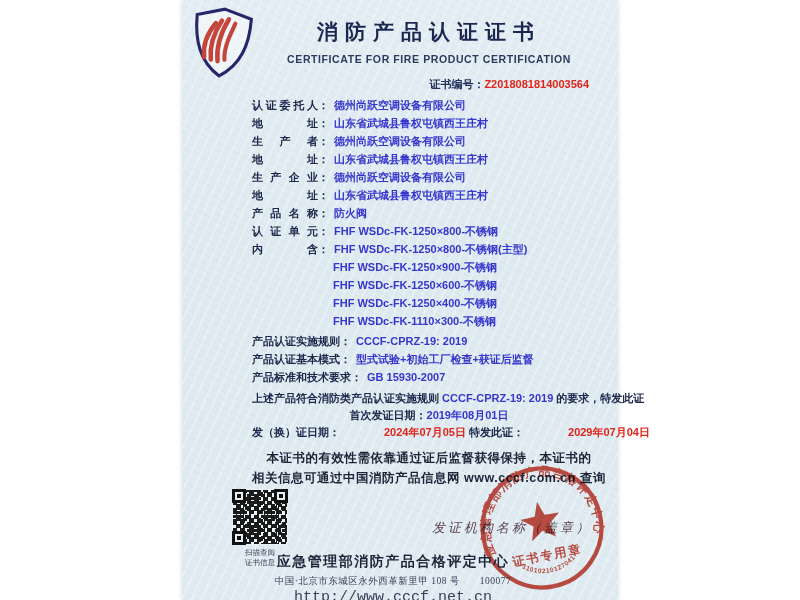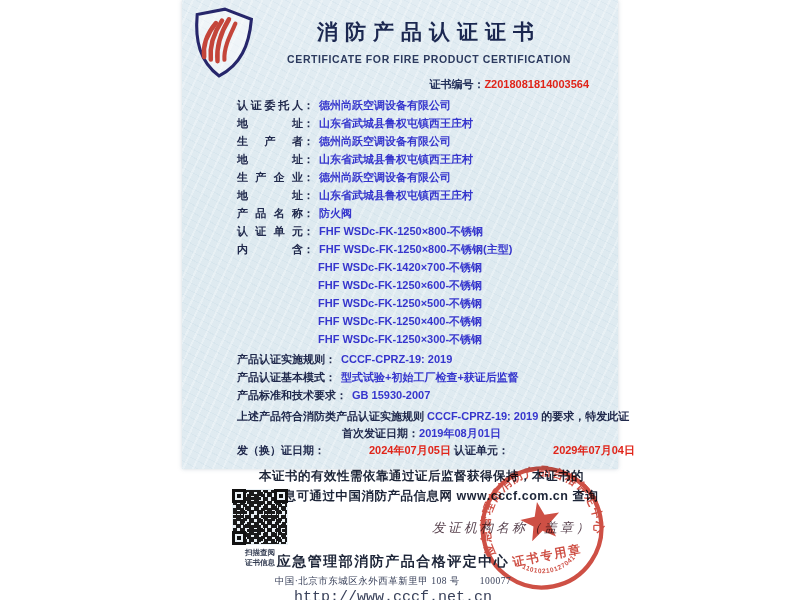--- a/index.html
+++ b/index.html
@@ -1,34 +1,34 @@
 <!DOCTYPE html>
 <html><head>
 <meta charset="utf-8">
 <style>
   * { margin:0; padding:0; box-sizing:border-box; }
   html,body { width:800px; height:600px; background:#ffffff; overflow:hidden;
     font-family:"Liberation Sans", sans-serif; }
   .paper {
-    position:absolute; left:182px; top:0; width:436px; height:469px;
+    position:absolute; left:182px; top:0; width:436px; height:600px;
     background:
       repeating-linear-gradient(115deg, rgba(255,255,255,.28) 0 2px, rgba(255,255,255,0) 2px 9px),
       repeating-linear-gradient(28deg, rgba(150,185,205,.10) 0 1px, rgba(150,185,205,0) 1px 7px),
       linear-gradient(180deg,#e3edf3 0%,#deeaf0 45%,#e0ebf1 100%);
     box-shadow:0 0 4px rgba(120,140,160,.35);
   }
   
   .logo { position:absolute; left:6px; top:6px; width:68px; height:76px; }
   .head-text { position:absolute; left:58px; right:0; top:18px; text-align:center; }
   .title { font-size:21px; font-weight:700; color:#1b2750; letter-spacing:7px; font-family:"Liberation Serif", serif; }
   .subtitle { margin-top:7px; font-size:10.5px; color:#2c3a5e; letter-spacing:.6px; font-weight:600; }
   .certno { position:absolute; top:77px; right:29px; font-size:11px; color:#23305a; font-weight:600; }
   .certno .num { color:#e02419; font-weight:700; }
   
-  .rows { position:absolute; left:55px; right:12px; top:96px; }
+  .rows { position:absolute; left:70px; right:12px; top:96px; }
   .row { height:18px; line-height:18px; font-size:11px; white-space:nowrap; }
   .lbl { display:inline-block; width:66px; text-align:justify; text-align-last:justify;
          color:#20294c; font-weight:700; vertical-align:top; }
   .colon { color:#20294c; font-weight:700; }
   .val { color:#3636cd; font-weight:600; margin-left:5px; }
   .row.model { padding-left:76px; }
   .rules { margin-top:2px; }
   .rlbl { color:#20294c; font-weight:700; }
   .center-line { text-align:center; height:17px; line-height:17px; font-size:11px; color:#20294c; font-weight:700; white-space:nowrap; }
   .blue { color:#3636cd; font-weight:700; }
@@ -39,21 +39,21 @@
   
   .qr { position:absolute; left:50px; top:489px; width:56px; height:56px; background:#eaf1f5; }
   .qr-pattern { position:absolute; inset:1px;
       background:
         repeating-conic-gradient(#1a1a1a 0% 25%, transparent 0% 50%) 0 0/7px 7px,
         repeating-conic-gradient(#1a1a1a 0% 25%, transparent 0% 50%) 3px 2px/9px 9px; }
   .qrc { position:absolute; width:14px; height:14px; border:3px solid #111; background:#eaf1f5; }
   .qrc::after { content:""; position:absolute; inset:2px; background:#111; }
   .qrc.tl { left:0; top:0; } .qrc.tr { right:0; top:0; } .qrc.bl { left:0; bottom:0; }
   .qr-cap { position:absolute; left:44px; top:548px; width:68px; text-align:center;
-            font-size:7.5px; line-height:10px; color:#333c52; font-weight:700; }
+            font-size:7.5px; line-height:10px; color:#333c52; font-weight:400; }
   
   .sign-label { position:absolute; left:250px; top:519px; font-size:13px; letter-spacing:3px;
       color:#5a4450; font-weight:400; font-style:italic; font-family:"Liberation Serif", serif; white-space:nowrap; }
   .seal { position:absolute; left:294px; top:462px; width:132px; height:132px;
           transform:rotate(-11deg); opacity:.88; mix-blend-mode:multiply; }
   
   .footer { position:absolute; left:0; right:14px; top:553px; text-align:center; }
   .org { font-size:14px; font-weight:700; color:#1d2538; letter-spacing:1.5px; font-family:"Liberation Serif", serif; }
   .addr { margin-top:4px; font-size:9.5px; color:#39415a; letter-spacing:.5px; font-family:"Liberation Serif", serif; }
   .url  { margin-top:1px; font-size:15px; color:#39415a; font-family:Liberation Mono, monospace; }
@@ -102,25 +102,24 @@
     </div>
     <div class="row">
       <span class="lbl">产品名称</span><span class="colon">：</span><span class="val">防火阀</span>
     </div>
     <div class="row">
       <span class="lbl">认证单元</span><span class="colon">：</span><span class="val">FHF WSDc-FK-1250×800-不锈钢</span>
     </div>
     <div class="row">
       <span class="lbl">内含</span><span class="colon">：</span><span class="val">FHF WSDc-FK-1250×800-不锈钢(主型)</span>
     </div>
-    <div class="row model"><span class="val">FHF WSDc-FK-1420×700-不锈钢</span></div>
+    <div class="row model"><span class="val">FHF WSDc-FK-1250×900-不锈钢</span></div>
     <div class="row model"><span class="val">FHF WSDc-FK-1250×600-不锈钢</span></div>
-    <div class="row model"><span class="val">FHF WSDc-FK-1250×500-不锈钢</span></div>
     <div class="row model"><span class="val">FHF WSDc-FK-1250×400-不锈钢</span></div>
-    <div class="row model"><span class="val">FHF WSDc-FK-1250×300-不锈钢</span></div>
+    <div class="row model"><span class="val">FHF WSDc-FK-1110×300-不锈钢</span></div>
 
     <div class="rules">
       <div class="row">
         <span class="rlbl">产品认证实施规则</span><span class="colon">：</span><span class="val">CCCF-CPRZ-19: 2019</span>
       </div>
       <div class="row">
         <span class="rlbl">产品认证基本模式</span><span class="colon">：</span><span class="val">型式试验+初始工厂检查+获证后监督</span>
       </div>
       <div class="row">
         <span class="rlbl">产品标准和技术要求</span><span class="colon">：</span><span class="val">GB 15930-2007</span>
@@ -128,21 +127,21 @@
     </div>
 
     <div class="center-line stmt">
       <span>上述产品符合消防类产品认证实施规则 </span><span class="blue">CCCF-CPRZ-19: 2019</span><span> 的要求，特发此证</span>
     </div>
     <div class="center-line">
       <span>首次发证日期：</span><span class="blue">2019年08月01日</span>
     </div>
     <div class="center-line">
       <span>发（换）证日期：</span><span class="red">2024年07月05日</span>
-      <span>认证单元：</span><span class="red">2029年07月04日</span>
+      <span>特发此证：</span><span class="red">2029年07月04日</span>
     </div>
 
     <div class="notice">
       <div>本证书的有效性需依靠通过证后监督获得保持，本证书的</div>
       <div>相关信息可通过中国消防产品信息网 www.cccf.com.cn 查询</div>
     </div>
   </div>
 
   <div class="qr">
     <div class="qr-pattern"></div>

